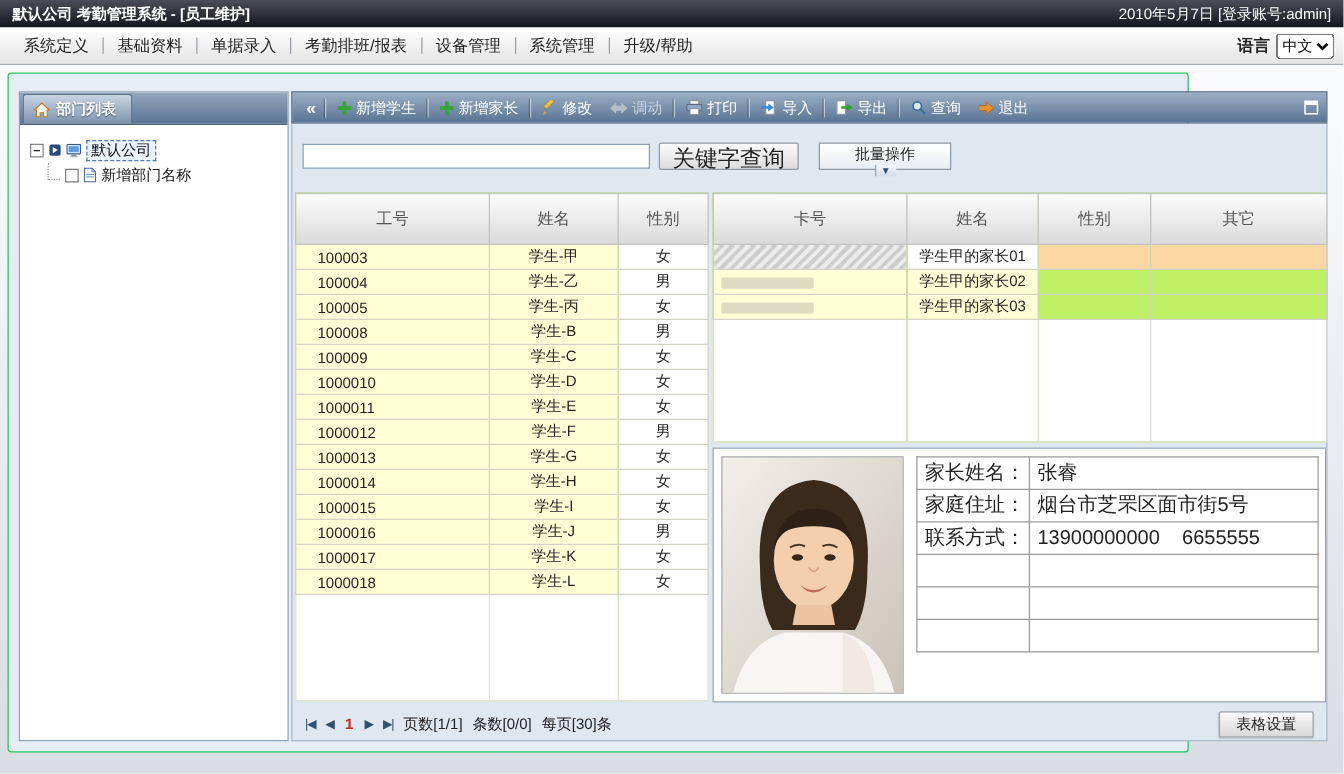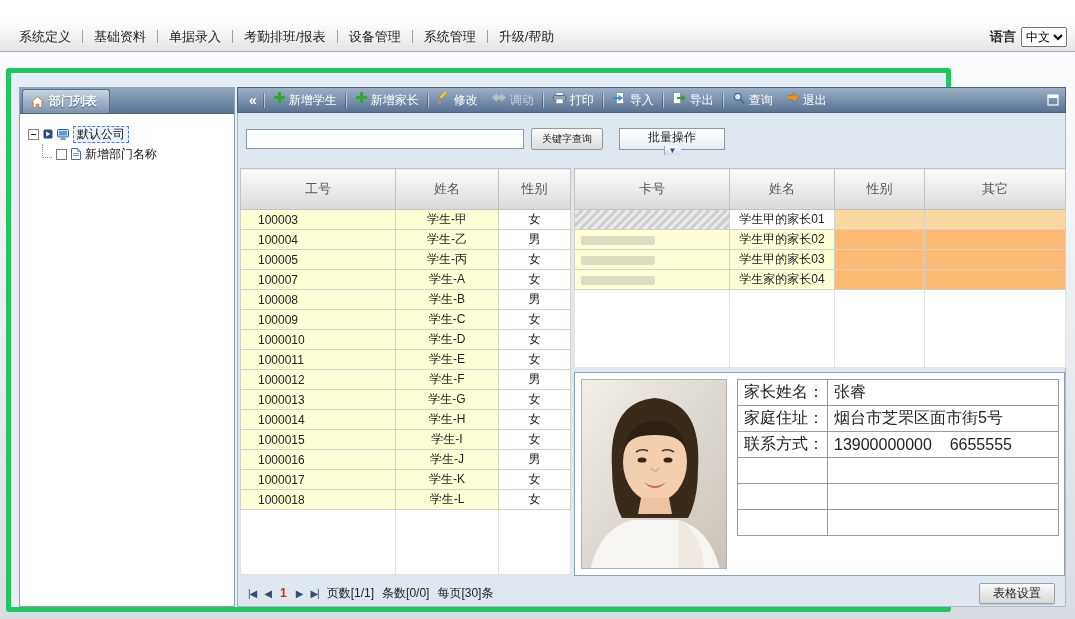--- a/index.html
+++ b/index.html
@@ -15,21 +15,21 @@
   .menu-items{display:flex;align-items:center;height:100%;}
   .menu-item{padding:12px 11px;cursor:pointer;line-height:30px;white-space:nowrap;}
   .menu-sep{width:1px;height:13px;background:#9aa0a8;}
   .lang{margin-left:auto;display:flex;align-items:center;gap:5px;}
   .lang-label{font-weight:bold;}
   .lang select{font-size:12px;height:20px;font-family:inherit;}
 
   .page-bg{position:absolute;top:52px;left:0;width:100%;height:567px;background:linear-gradient(#fbfcfd,#d8dde3);}
 
   
-  .main-frame{position:absolute;left:6px;top:68px;width:945px;height:544px;background:#e7edf5;border:5px solid #22c55e;border-radius:3px;}
+  .main-frame{position:absolute;left:6px;top:58px;width:945px;height:544px;background:#e7edf5;border:1px solid #22c55e;border-radius:3px;}
 
   
   .sidebar{position:absolute;left:8px;top:14px;width:216px;height:520px;background:#fff;border:1px solid #8ea2b6;}
   .sidebar-tabs{height:26px;background:linear-gradient(#93a7bd,#5a7495);display:flex;align-items:flex-end;padding-left:2px;border-bottom:1px solid #4c637c;}
   .sidebar-tab{height:24px;display:flex;align-items:center;gap:5px;padding:0 12px 0 8px;background:linear-gradient(#c8d4e2,#7d93ab);border:1px solid #55708e;border-bottom:none;border-radius:3px 3px 0 0;color:#fff;font-weight:bold;font-size:12px;text-shadow:0 1px 1px #3c5878;cursor:pointer;}
   .tree{padding:10px 8px;font-size:12px;color:#111;}
   .tree-row{display:flex;align-items:center;gap:4px;height:20px;}
   .tree-row.child{padding-left:14px;}
   .expander{width:11px;height:11px;border:1px solid #848484;background:#fff;position:relative;cursor:pointer;flex:0 0 auto;}
   .expander::after{content:"";position:absolute;left:2px;top:4px;width:5px;height:1px;background:#222;}
@@ -38,36 +38,36 @@
   .tree-root-label{border:1px dashed #4a7ac8;background:#eaf2fc;padding:0 3px;line-height:15px;cursor:pointer;}
   .tree-child-label{cursor:pointer;}
   .ticon{display:inline-flex;flex:0 0 auto;}
 
   
   .right-panel{position:absolute;left:226px;top:14px;width:829px;height:520px;}
   .toolbar{height:26px;background:linear-gradient(#9cafc4,#587394);border:1px solid #4c6380;display:flex;align-items:center;padding:0 6px;color:#fff;}
   .tb-collapse{font-size:14px;font-weight:bold;padding:0 5px;cursor:pointer;line-height:24px;}
   .tb-sep{width:1px;height:15px;background:rgba(255,255,255,.5);box-shadow:-1px 0 0 rgba(0,0,0,.25);margin:0 2px;flex:0 0 auto;}
   .tb-buttons{display:flex;align-items:center;height:100%;}
-  .tb-btn{display:flex;align-items:flex-start;gap:4px;padding:0 7px;font-size:12px;cursor:pointer;white-space:nowrap;}
+  .tb-btn{display:flex;align-items:center;gap:4px;padding:0 7px;font-size:12px;cursor:pointer;white-space:nowrap;}
   .tb-btn.disabled{cursor:default;}
   .tb-btn.disabled .tb-label{color:#c9d2dd;}
   .tb-icon{display:inline-flex;}
   .tb-right{margin-left:auto;display:inline-flex;cursor:pointer;}
 
   .right-body{position:absolute;top:26px;left:0;width:100%;height:494px;background:#dfe7f0;border:1px solid #a9b9cb;border-top:none;}
   .searchrow{position:absolute;top:0;left:0;width:100%;height:44px;display:flex;align-items:center;padding:8px 8px 0;}
   .kw-input{width:278px;height:20px;border:1px solid #869cb4;background:#fff;font-size:12px;padding:0 4px;font-family:inherit;}
-  .kw-btn{height:22px;margin-left:7px;padding:0 10px;font-size:10px;font-family:inherit;background:linear-gradient(#fbfbfb,#dcdcdc);border:1px solid #8f9aa6;border-radius:2px;cursor:pointer;color:#222;}
+  .kw-btn{height:22px;margin-left:7px;padding:0 10px;font-size:18px;font-family:inherit;background:linear-gradient(#fbfbfb,#dcdcdc);border:1px solid #8f9aa6;border-radius:2px;cursor:pointer;color:#222;}
   .batch{margin-left:16px;width:106px;height:22px;border:1px solid #8f9aa6;background:linear-gradient(#ffffff,#e7edf3);display:flex;align-items:center;font-size:12px;cursor:pointer;color:#222;flex-direction:column;}
   .batch-label{flex:1;padding:0 8px;}
   .batch-arrow{width:17px;height:100%;border-left:1px solid #9aa8b6;background:linear-gradient(#f5f9fc,#cfdceb);display:flex;align-items:center;justify-content:center;font-size:8px;color:#35506e;}
 
   
-  .tbl-wrap{position:absolute;background:#fdba74;}
+  .tbl-wrap{position:absolute;background:#bef264;}
   .tbl-wrap.student{left:2px;top:55px;width:330px;height:407px;}
   .tbl-wrap.parent{left:336px;top:55px;width:491px;height:200px;}
   .grid{width:100%;height:100%;border-collapse:collapse;table-layout:fixed;font-size:12px;}
   .grid th{background:linear-gradient(#fcfcfc,#dadada);border:1px solid #c2c2c2;color:#555;font-weight:normal;font-size:13px;height:41px;cursor:pointer;}
   .grid td{border:1px solid #d2d2c6;height:20px;padding:0 4px;text-align:center;color:#222;overflow:hidden;white-space:nowrap;}
   .grid tr.filler td{height:auto;background:#fff;border-color:#e2e2e2;}
   td.sc0{background:#ffffd6;text-align:left;padding-left:17px;}
   td.sc1{background:#ffffd6;}
   td.sc2{background:#fff;}
   td.pc-card{background:#ffffd6;text-align:left;padding-left:6px;}
@@ -90,20 +90,24 @@
   .pagination{position:absolute;left:0;top:466px;width:100%;height:28px;display:flex;align-items:center;padding:0 10px;gap:8px;font-size:12px;color:#222;}
   .pg-ico{color:#30506e;font-size:10px;cursor:pointer;letter-spacing:-1px;}
   .pg-cur{color:#d02a10;font-weight:bold;cursor:pointer;padding:0 1px;}
   .settings-btn{margin-left:auto;height:21px;padding:0 13px;font-size:12px;font-family:inherit;background:linear-gradient(#fafafa,#d8d8d8);border:1px solid #9aa2aa;border-radius:2px;cursor:pointer;color:#222;box-shadow:0 1px 1px rgba(0,0,0,.15);}
 </style>
 </head>
 <body>
 
 <div id="app">
 
+  <div class="titlebar">
+    <span class="t-left">默认公司 考勤管理系统 - [员工维护]</span>
+    <span class="t-right">2010年5月7日 [登录账号:admin]</span>
+  </div>
 
   <div class="menubar">
     <div class="menu-items">
         <span class="menu-item">系统定义</span>
         <span class="menu-sep"></span>
         <span class="menu-item">基础资料</span>
         <span class="menu-sep"></span>
         <span class="menu-item">单据录入</span>
         <span class="menu-sep"></span>
         <span class="menu-item">考勤排班/报表</span>
@@ -306,25 +310,20 @@
                   <td class="sc0">100004</td>
                   <td class="sc1">学生-乙</td>
                   <td class="sc2">男</td>
                 </tr>
                 <tr>
                   <td class="sc0">100005</td>
                   <td class="sc1">学生-丙</td>
                   <td class="sc2">女</td>
                 </tr>
                 <tr>
-                  <td class="sc0">100007</td>
-                  <td class="sc1">学生-A</td>
-                  <td class="sc2">女</td>
-                </tr>
-                <tr>
                   <td class="sc0">100008</td>
                   <td class="sc1">学生-B</td>
                   <td class="sc2">男</td>
                 </tr>
                 <tr>
                   <td class="sc0">100009</td>
                   <td class="sc1">学生-C</td>
                   <td class="sc2">女</td>
                 </tr>
                 <tr>
@@ -406,26 +405,20 @@
                 </tr>
                 <tr>
                   <td class="pc-card"><span class="redacted-chip"></span></td>
                   <td class="pc-name">学生甲的家长02</td>
                   <td class=""></td>
                   <td class=""></td>
                 </tr>
                 <tr>
                   <td class="pc-card"><span class="redacted-chip"></span></td>
                   <td class="pc-name">学生甲的家长03</td>
-                  <td class=""></td>
-                  <td class=""></td>
-                </tr>
-                <tr>
-                  <td class="pc-card"><span class="redacted-chip"></span></td>
-                  <td class="pc-name">学生家的家长04</td>
                   <td class=""></td>
                   <td class=""></td>
                 </tr>
                 <tr class="filler">
                   <td></td>
                   <td></td>
                   <td></td>
                   <td></td>
                 </tr>
               </tbody>

